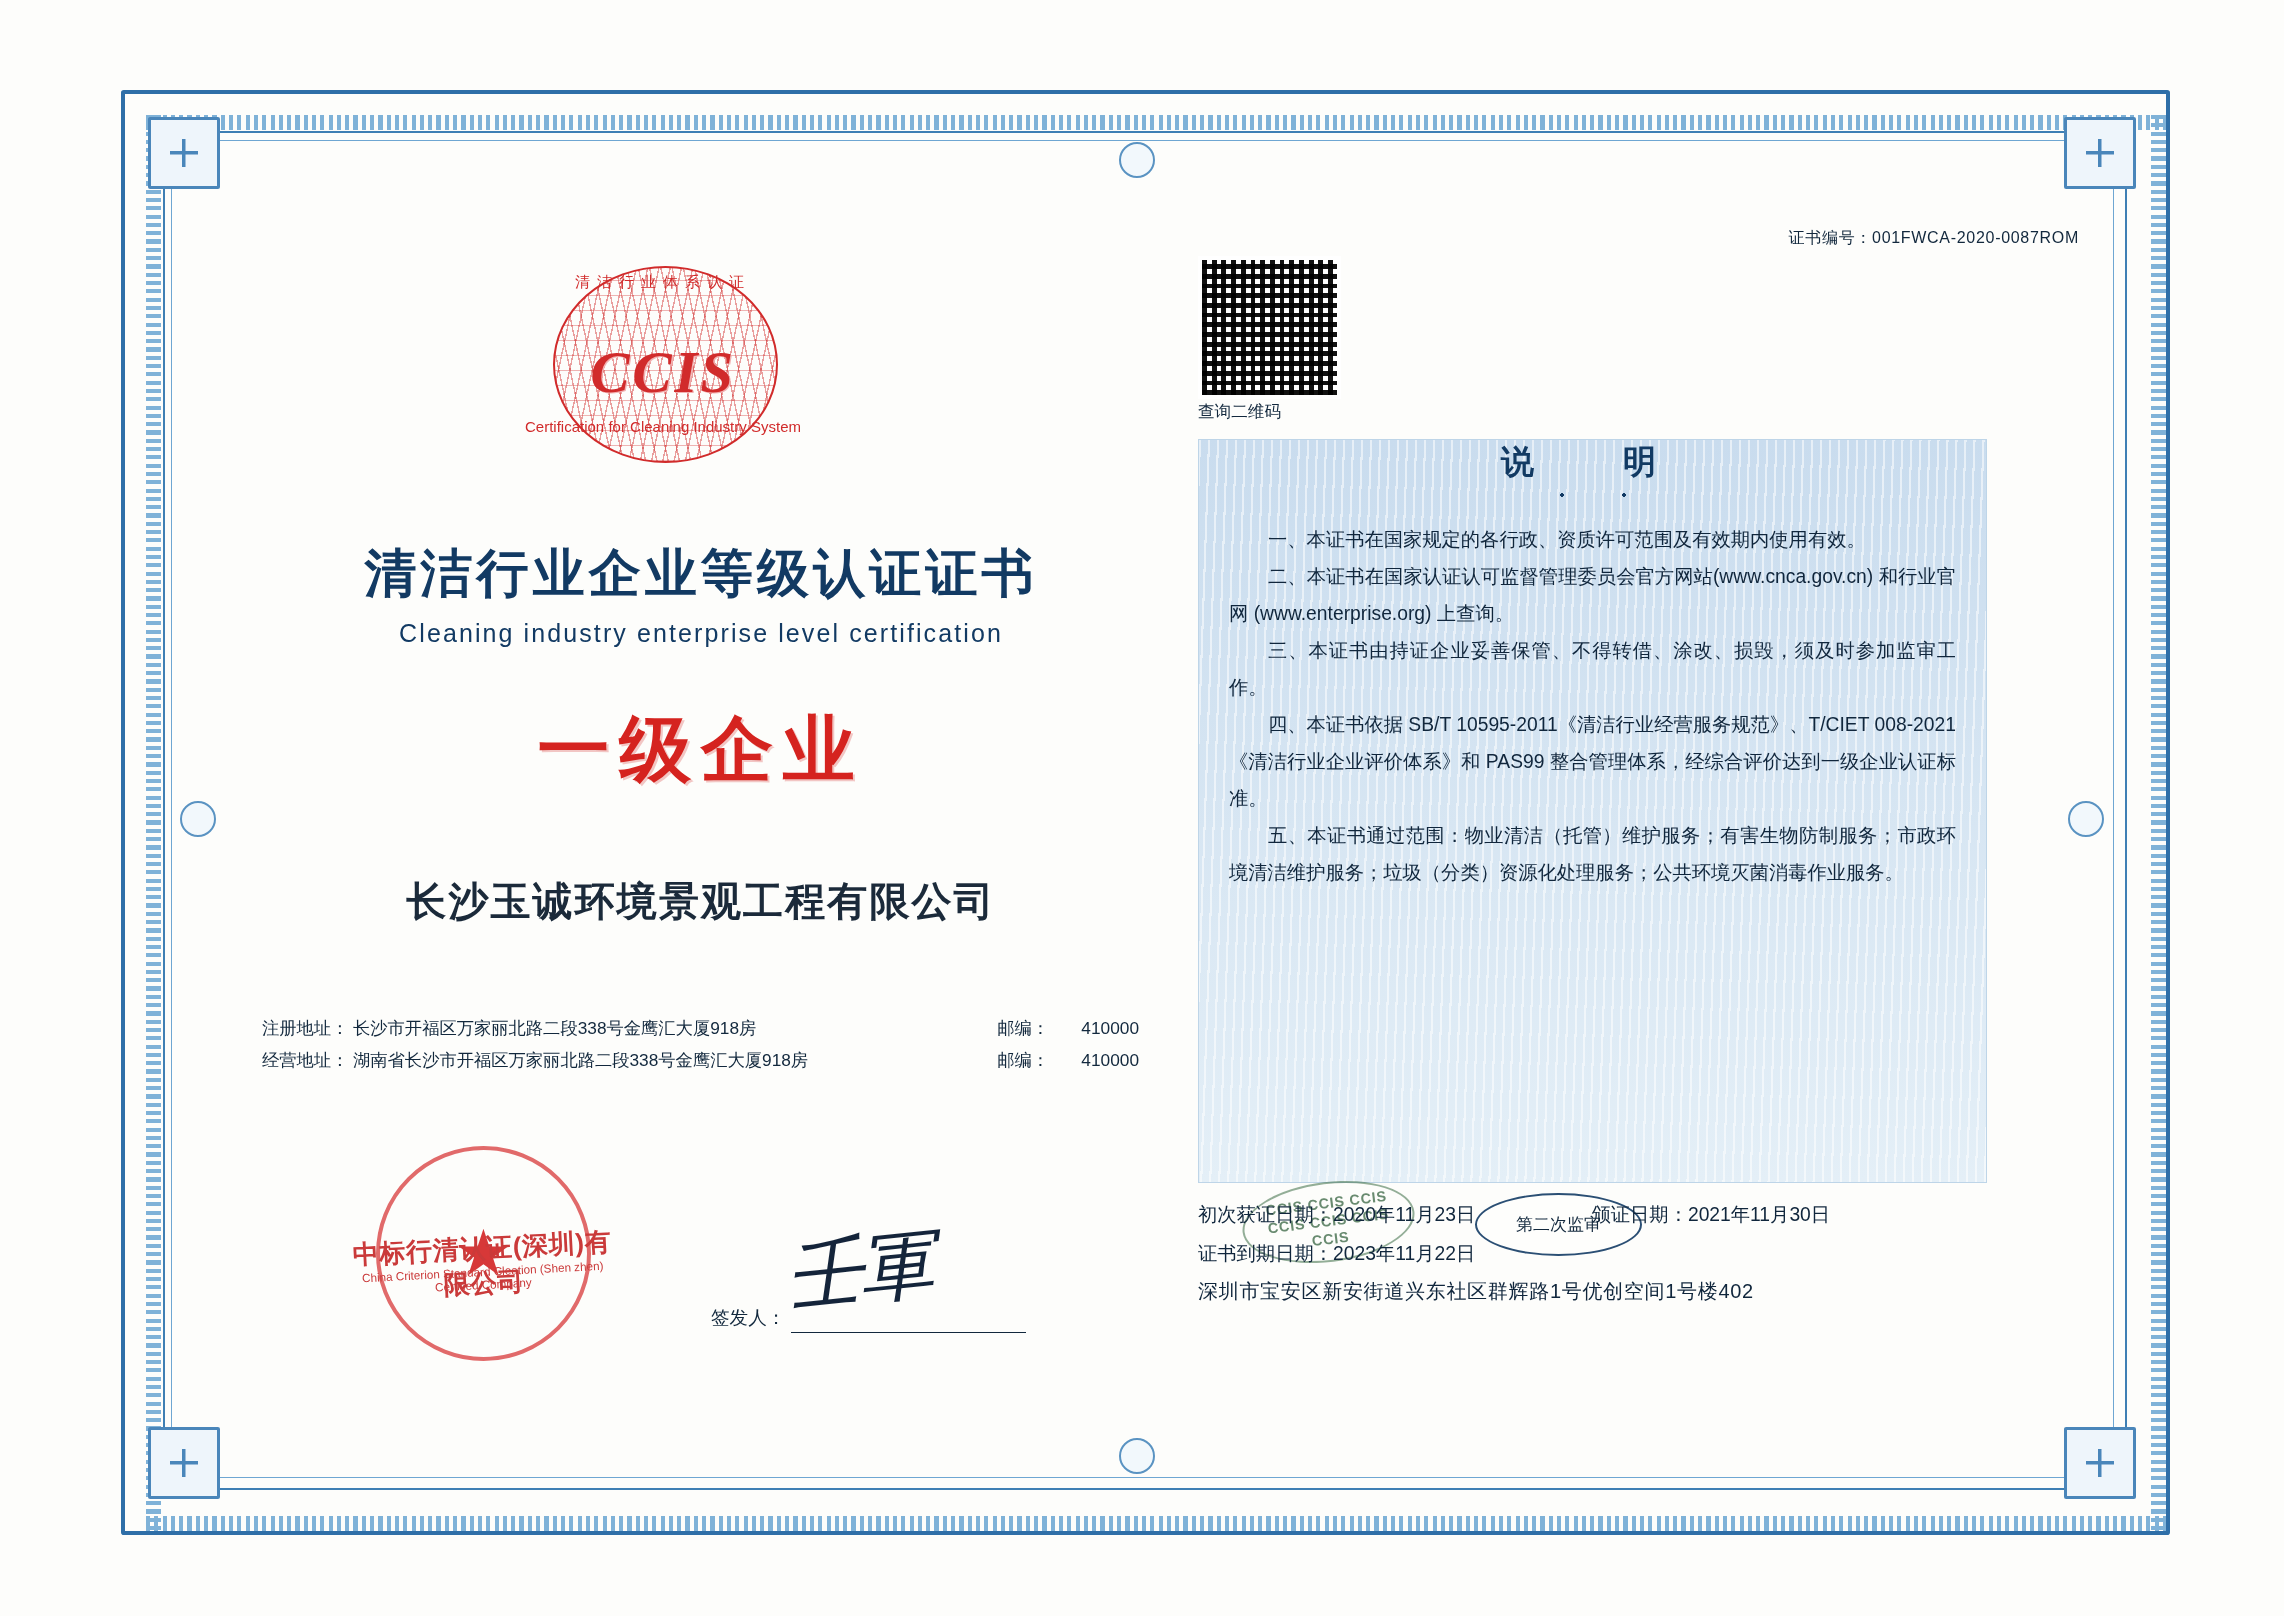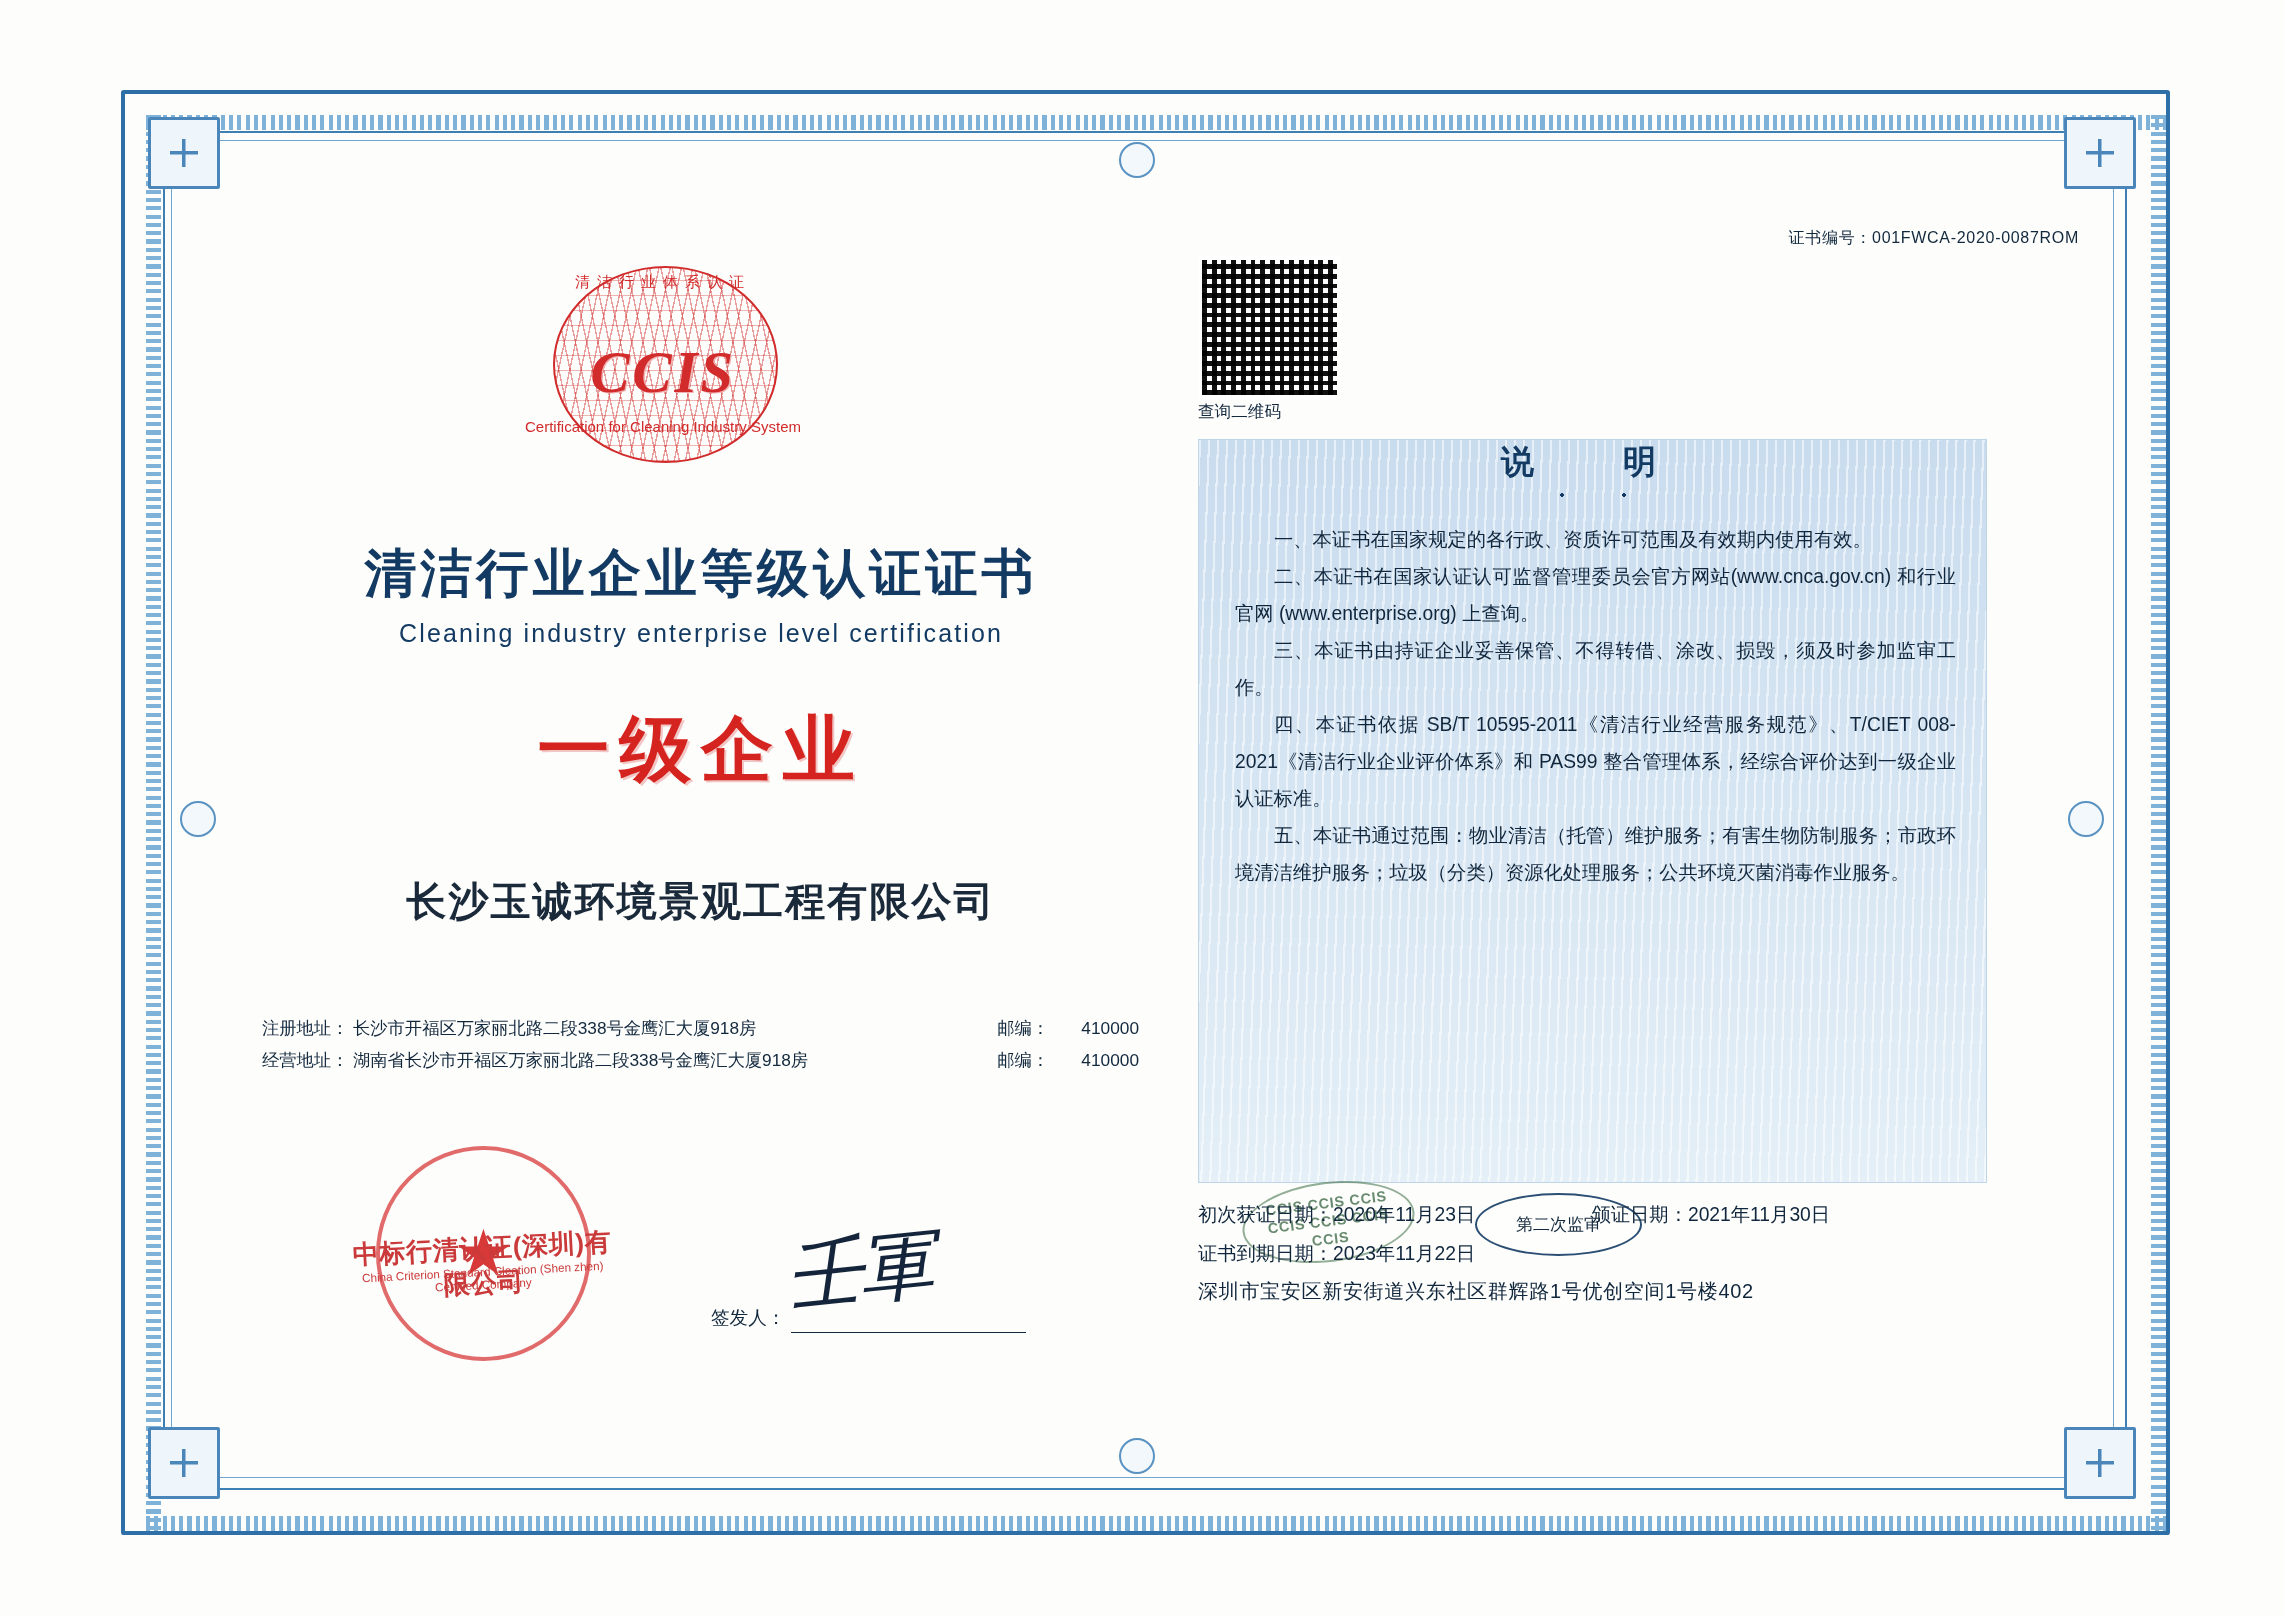--- a/index.html
+++ b/index.html
@@ -103,21 +103,21 @@
     background:linear-gradient(#cfe0ef,#dce9f4 55%,#eaf2f9);
     background-image:
       repeating-linear-gradient(92deg,rgba(255,255,255,.55) 0 2.1px,rgba(255,255,255,0) 2.1px 9px),
       linear-gradient(#c9dcee,#e4eff7);
     border:0.7px solid #bed5e8;}
   .desc-title{text-align:center;font-size:33px;font-weight:bold;color:#123a63;letter-spacing:28px;}
   .desc-deco{width:124px;height:12.4px;margin:4.1px auto 0;
     background:radial-gradient(circle at 25% 50%,#123a63 0 2.1px,transparent 2.1px),
                radial-gradient(circle at 75% 50%,#123a63 0 2.1px,transparent 2.1px);
   }
-  .desc-body{padding:19.3px 30px 0 30px;font-size:19.3px;line-height:37px;color:#10263c;text-align:justify;margin-left:6px;}
+  .desc-body{padding:19.3px 30px 0 30px;font-size:19.3px;line-height:37px;color:#10263c;text-align:justify;}
   .desc-body p{margin:0;text-indent:39px;}
 
   .stamp-oval{position:absolute;left:43px;top:742px;width:173px;height:80px;
     border:2.8px solid rgba(60,110,70,.55);border-radius:50%;transform:rotate(-7deg);
     color:rgba(55,100,65,.75);font-size:14.5px;letter-spacing:0.7px;line-height:18px;
     padding:9.7px 5.5px;box-sizing:border-box;text-align:center;overflow:hidden;font-weight:bold;}
   .audit-oval{position:absolute;left:276px;top:753px;width:163px;height:59px;
     border:2.1px solid #2b4f74;border-radius:50%;display:flex;align-items:center;justify-content:center;
     font-size:17px;color:#12283d;background:rgba(255,255,255,.35);}
 

